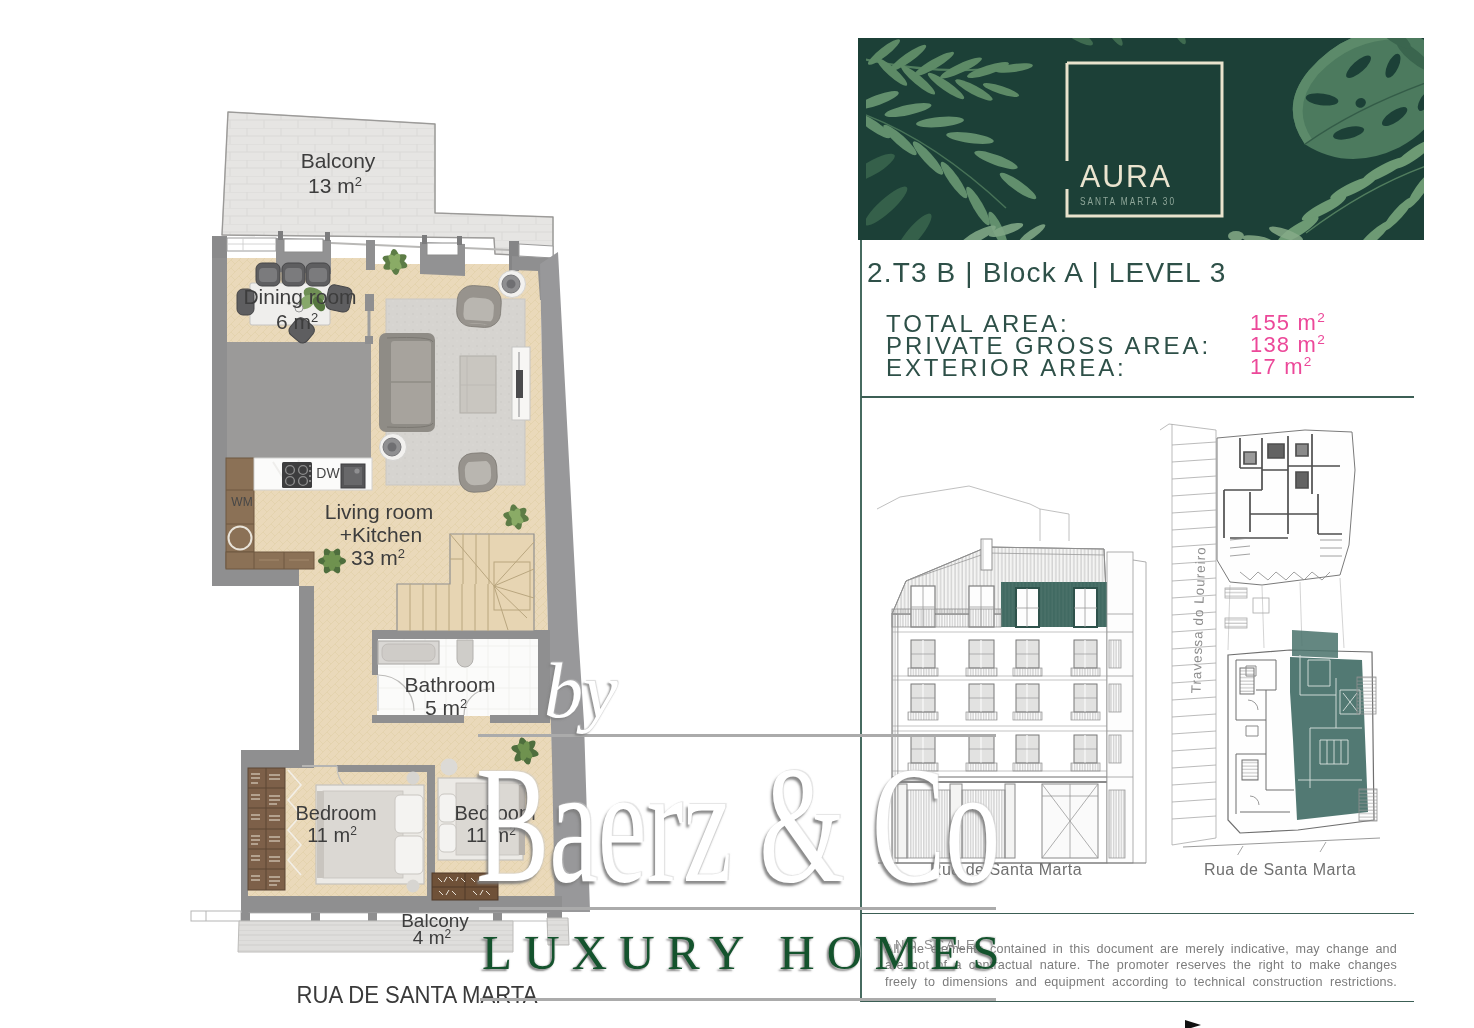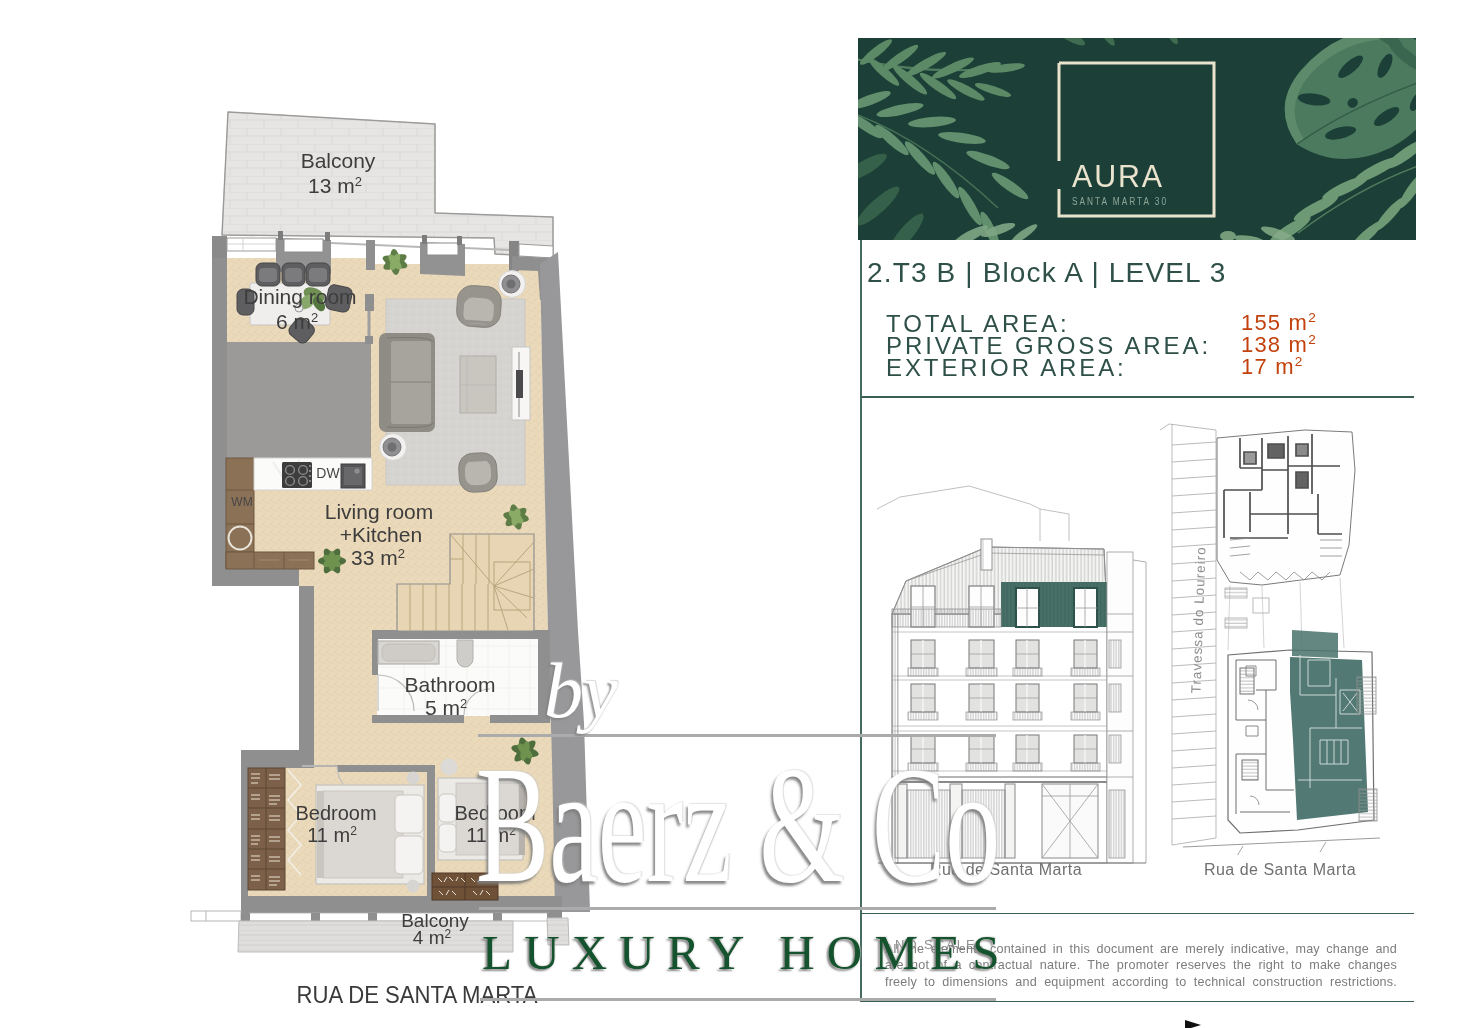--- a/index.html
+++ b/index.html
@@ -329,21 +329,21 @@
 <text x="207" y="506" font-size="12" fill="#474747">WM</text>
 <text x="293" y="478" font-size="14" fill="#474747">DW</text>
 
 <text x="382" y="1003" font-size="24" fill="#3a3a3a" textLength="241" lengthAdjust="spacingAndGlyphs">RUA DE SANTA MARTA</text>
 </g>
 </svg>
 </div>
 
 <div id="panel" class="abs" style="left:858px;top:0;width:616px;height:1028px;">
 
-  <div class="abs" style="left:0;top:38px;width:558px;height:202px;background:#1c4037;overflow:hidden;">
+  <div class="abs" style="left:0;top:38px;width:558px;height:202px;background:#1c4037;overflow:hidden;padding-left:8px;">
     <svg width="558" height="202" viewBox="0 0 558 202" xmlns="http://www.w3.org/2000/svg">
       <g id="leaves">
 
       <g>
         <path d="M-15,18 Q70,40 160,28" stroke="#517d5e" stroke-width="2" fill="none"></path>
         <g fill="#5d8a66">
           <ellipse cx="18" cy="14" rx="20" ry="4.5" transform="rotate(-38 18 14)"></ellipse>
           <ellipse cx="42" cy="20" rx="22" ry="4.5" transform="rotate(-35 42 20)"></ellipse>
           <ellipse cx="68" cy="26" rx="23" ry="4.5" transform="rotate(-30 68 26)"></ellipse>
           <ellipse cx="95" cy="30" rx="23" ry="4.5" transform="rotate(-25 95 30)"></ellipse>
@@ -446,21 +446,21 @@
     </svg>
   </div>
 
   <div class="abs" style="left:2px;top:240px;width:1.5px;height:762px;background:#476b60;"></div>
 
   <div class="abs" style="left:9px;top:257px;font-size:28px;color:#2e5048;letter-spacing:1.15px;white-space:nowrap;">2.T3 B | Block A | LEVEL 3</div>
 
   <div class="abs" style="left:28px;top:313px;font-size:24px;color:#2e5048;letter-spacing:2.9px;line-height:22px;white-space:nowrap;">
     TOTAL AREA:<br>PRIVATE GROSS AREA:<br>EXTERIOR AREA:
   </div>
-  <div class="abs" style="left:383px;top:312px;font-size:22px;color:#c2410c;letter-spacing:1.2px;line-height:22px;white-space:nowrap;">
+  <div class="abs" style="left:392px;top:312px;font-size:22px;color:#ec4899;letter-spacing:1.2px;line-height:22px;white-space:nowrap;">
     155 m<sup>2</sup><br>138 m<sup>2</sup><br>17 m<sup>2</sup>
   </div>
 
   <div class="abs" style="left:3px;top:396px;width:553px;height:1.5px;background:#3c5f55;"></div>
 
   <div class="abs" style="left:12px;top:420px;width:280px;height:460px;">
     <svg width="280" height="460" viewBox="870 420 280 460" xmlns="http://www.w3.org/2000/svg">
       <defs>
         <pattern id="vh" width="3.6" height="8" patternUnits="userSpaceOnUse">
           <path d="M1,0 V8" stroke="#b5b5b5" stroke-width="0.8"></path>

